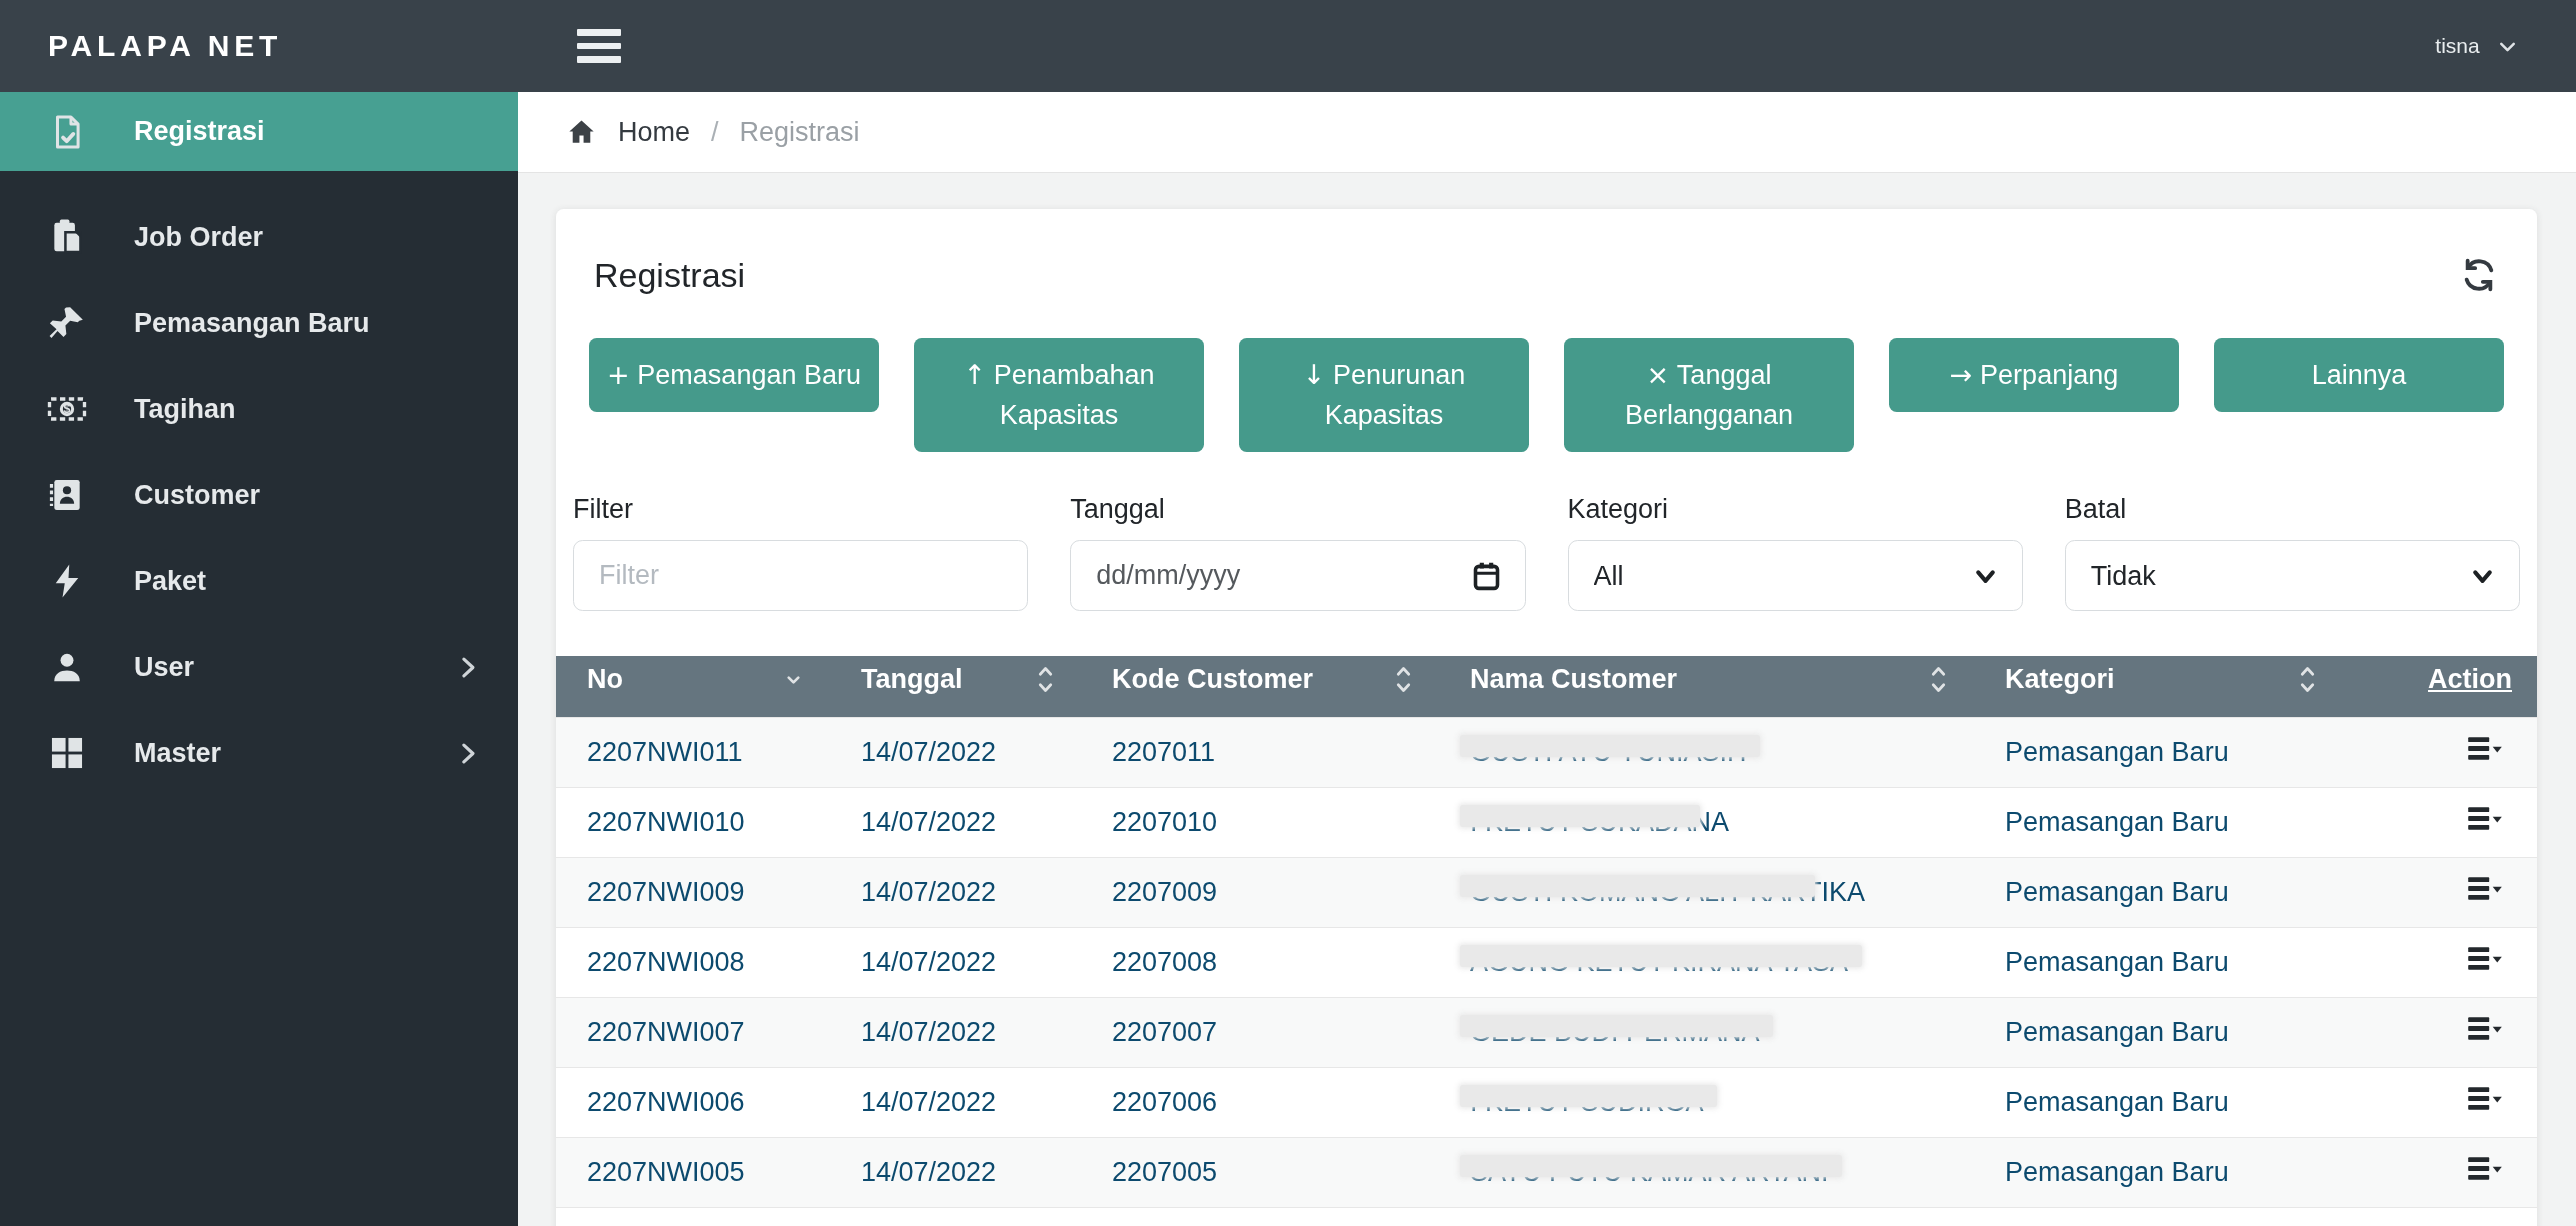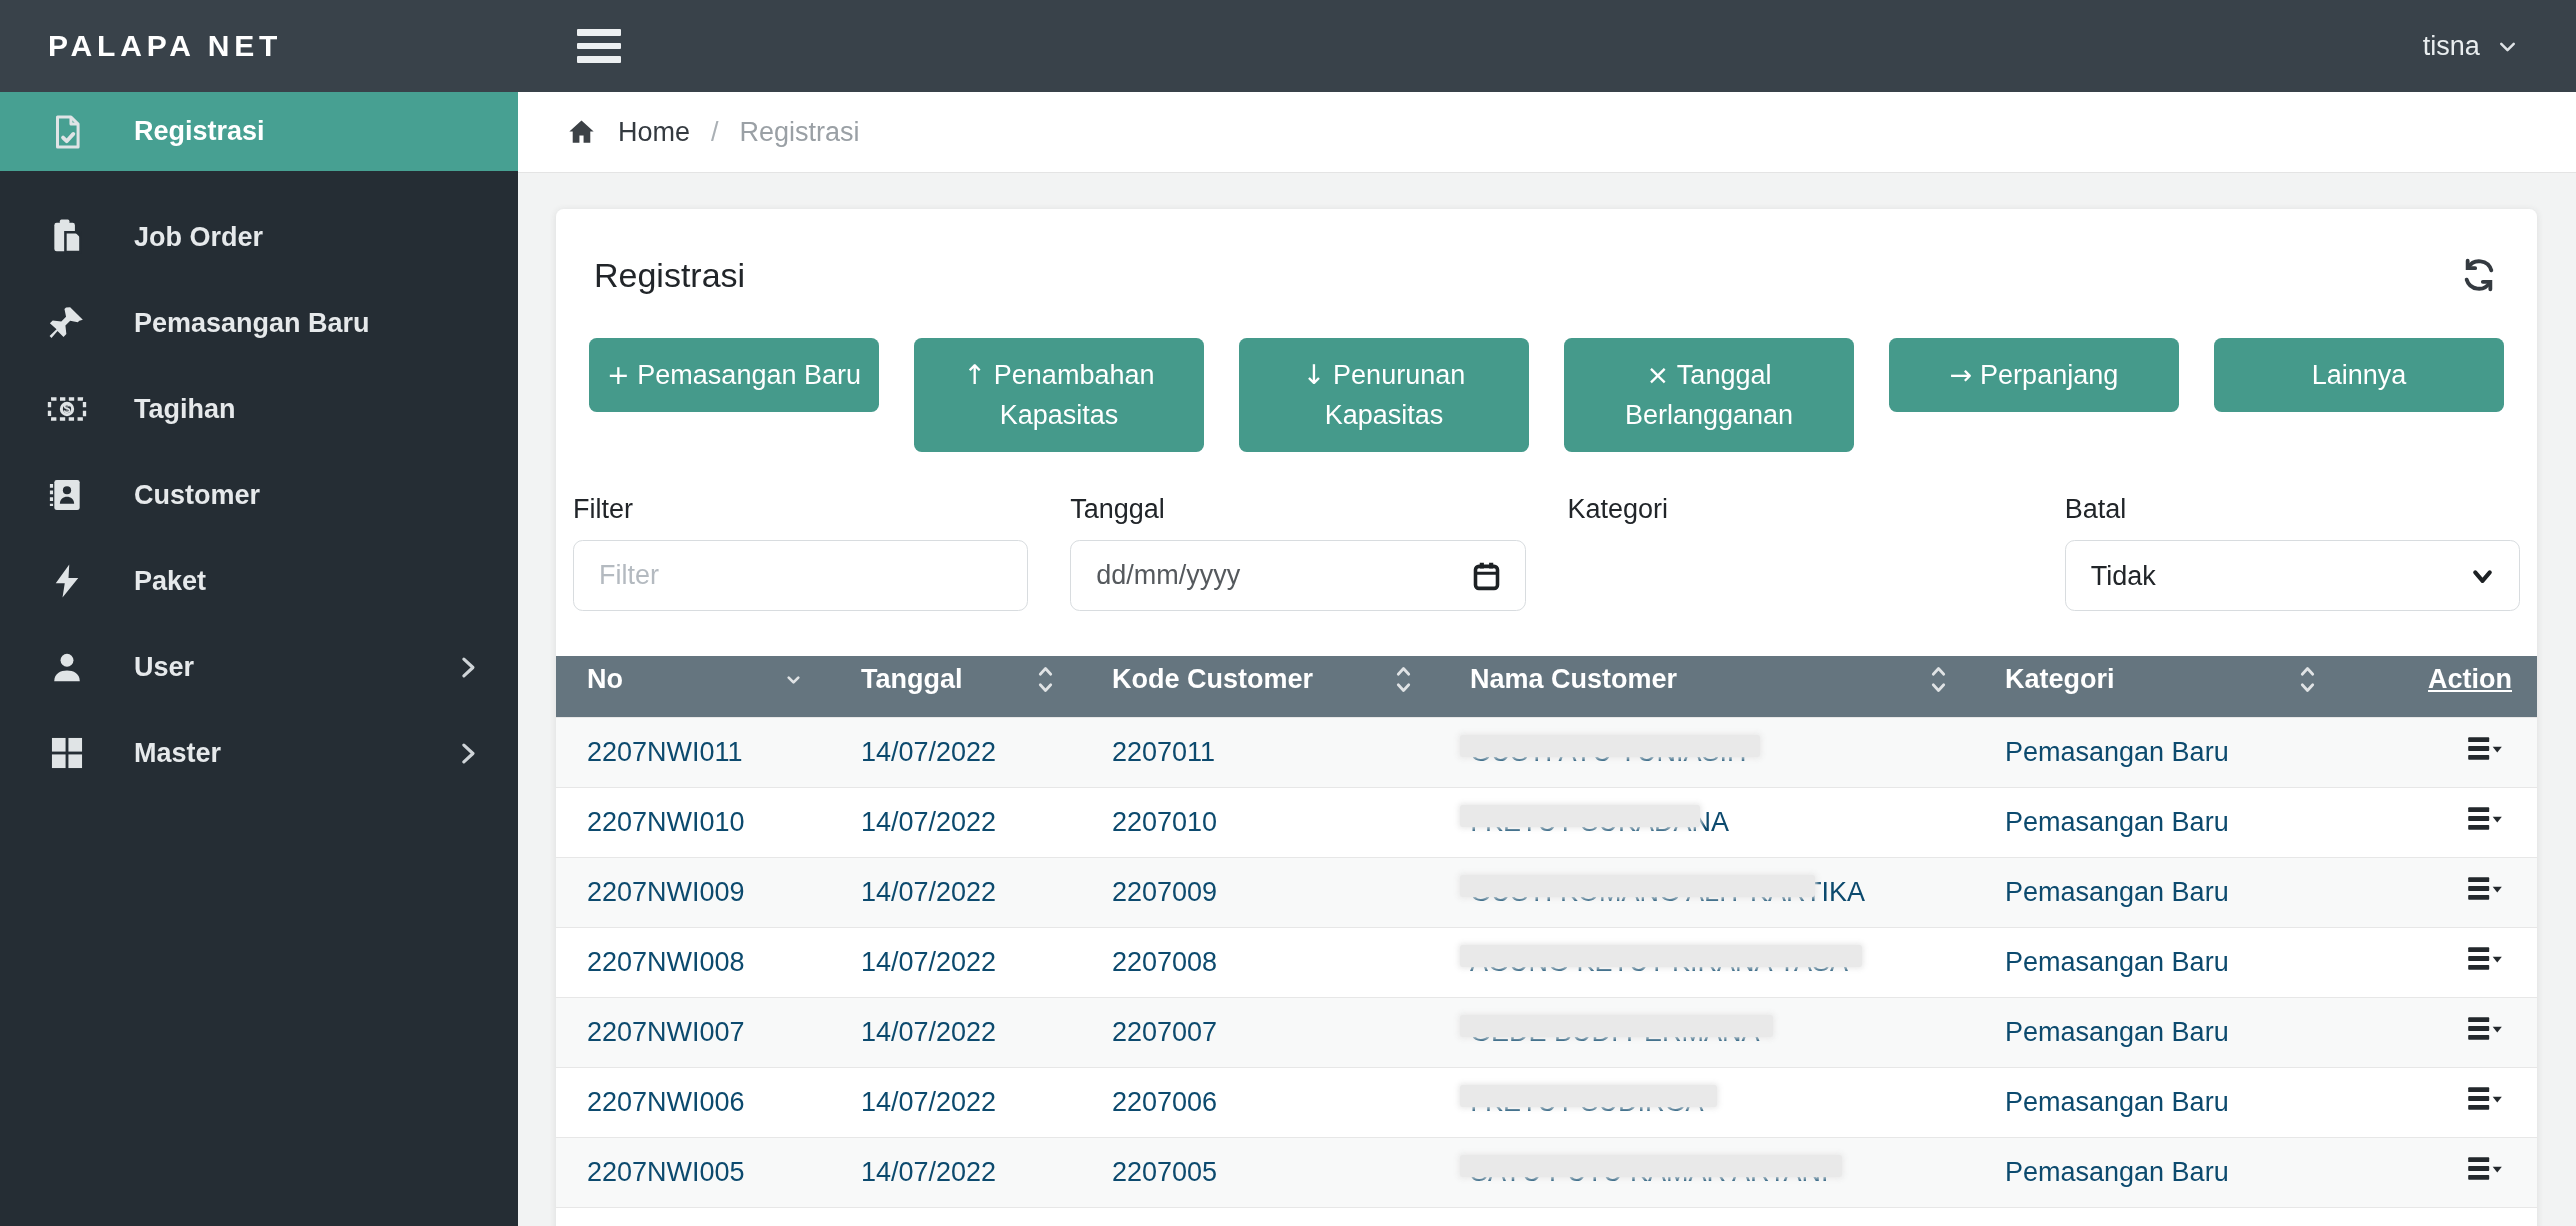--- a/index.html
+++ b/index.html
@@ -7,21 +7,21 @@
   .app{position:relative;width:2576px;height:1227px;overflow:hidden;
        font-family:"Liberation Sans","DejaVu Sans",sans-serif;background:#f2f3f3;color:#212529;}
 
   
   .navbar{position:absolute;top:0;left:0;right:0;height:92px;background:#39424a;
           display:flex;align-items:center;z-index:5;}
   .brand{width:518px;padding-left:48px;color:#fff;font-size:30px;font-weight:700;letter-spacing:4.8px;}
   .hamburger{margin-left:59px;display:flex;flex-direction:column;gap:6.7px;cursor:pointer;}
   .hamburger span{display:block;width:44px;height:6.7px;background:#eceff1;border-radius:1px;}
   .nav-user{margin-left:auto;margin-right:56px;display:flex;align-items:center;gap:15.3px;
-            color:#e9edef;font-size:27px;cursor:pointer;}
+            color:#e9edef;font-size:21px;cursor:pointer;}
 
   
   .sidebar{position:absolute;top:92px;left:0;bottom:0;width:518px;background:#252d34;z-index:4;}
   .menu-item{height:86px;display:flex;align-items:center;padding:0 36px 0 42px;gap:42px;
              color:#e6e9eb;font-size:27px;font-weight:700;cursor:pointer;}
   .menu-item .mi-icon{width:50px;display:flex;justify-content:center;align-items:center;color:#e0e4e6;}
   .menu-item .mi-label{flex:1;}
   .menu-item.active{background:#47a092;color:#fff;height:79px;margin-bottom:23px;}
   .menu-item .mi-chev{color:#cfd4d8;display:flex;}
 
@@ -246,20 +246,30 @@
                   <rect x="4" y="5" width="16" height="16" rx="2.5"></rect>
                   <line x1="8.6" y1="2.4" x2="8.6" y2="6.6" stroke-width="3"></line>
                   <line x1="15.4" y1="2.4" x2="15.4" y2="6.6" stroke-width="3"></line>
                   <line x1="4.6" y1="10" x2="19.4" y2="10" stroke-width="2.2"></line>
                 </svg>
               </span>
             </div>
           </div>
           <div>
             <div class="f-label">Kategori</div>
+            <div class="control-wrap">
+              <select class="control">
+                <option>All</option>
+              </select>
+              <span class="ctl-icon">
+                <svg width="29" height="29" viewBox="0 0 24 24" fill="none" stroke="currentColor" stroke-width="3.4" stroke-linecap="round" stroke-linejoin="round">
+                    <polyline points="6,9 12,16 18,9"></polyline>
+                  </svg>
+              </span>
+            </div>
           </div>
           <div>
             <div class="f-label">Batal</div>
             <div class="control-wrap">
               <select class="control">
                 <option>Tidak</option>
               </select>
               <span class="ctl-icon">
                 <svg width="29" height="29" viewBox="0 0 24 24" fill="none" stroke="currentColor" stroke-width="3.4" stroke-linecap="round" stroke-linejoin="round">
                     <polyline points="6,9 12,16 18,9"></polyline>

